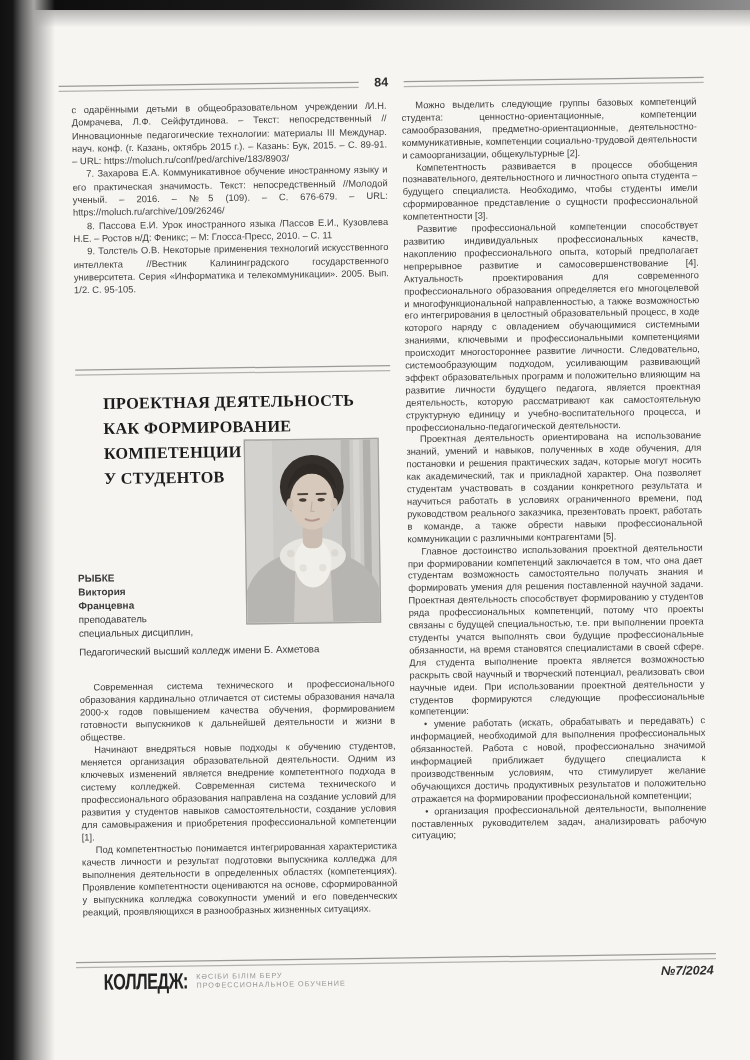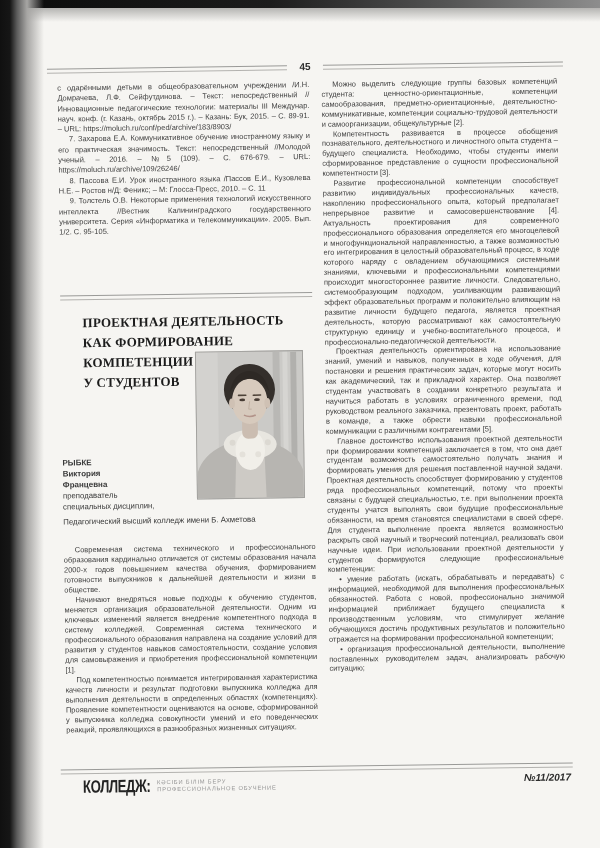--- a/index.html
+++ b/index.html
@@ -74,21 +74,21 @@
 <body>
 
 <div class="edge-top"></div>
 <div class="edge-top-shadow"></div>
 <div class="edge-left"></div>
 
 <div class="content">
 
   <div class="pagehead">
     <div class="dbl-rule"></div>
-    <div class="pagenum">45</div>
+    <div class="pagenum">84</div>
     <div class="dbl-rule"></div>
   </div>
 
   <div class="cols">
 
     <div class="col-left">
 
       <div class="refs">
         <p class="noindent">с одарёнными детьми в общеобразовательном учреждении /И.Н. Домрачева, Л.Ф. Сейфутдинова. – Текст: непосредственный //Инновационные педагогические технологии: материалы III Междунар. науч. конф. (г. Казань, октябрь 2015 г.). – Казань: Бук, 2015. – С. 89-91. – URL: https://moluch.ru/conf/ped/archive/183/8903/</p>
         <p>7. Захарова Е.А. Коммуникативное обучение иностранному языку и его практическая значимость. Текст: непосредственный //Молодой ученый. – 2016. – №5 (109). – С. 676-679. – URL: https://moluch.ru/archive/109/26246/</p>
@@ -177,17 +177,17 @@
   <div class="pagefoot">
     <div class="dbl-rule"></div>
     <div class="foot-row">
       <div class="logo">
         <span class="logo-main">КОЛЛЕДЖ:</span>
         <span class="logo-sub">
           <span>КӘСІБИ БІЛІМ БЕРУ</span><br>
           <span>ПРОФЕССИОНАЛЬНОЕ ОБУЧЕНИЕ</span>
         </span>
       </div>
-      <div class="issue">№11/2017</div>
+      <div class="issue">№7/2024</div>
     </div>
   </div>
 
 </div>
 
 </body></html>

